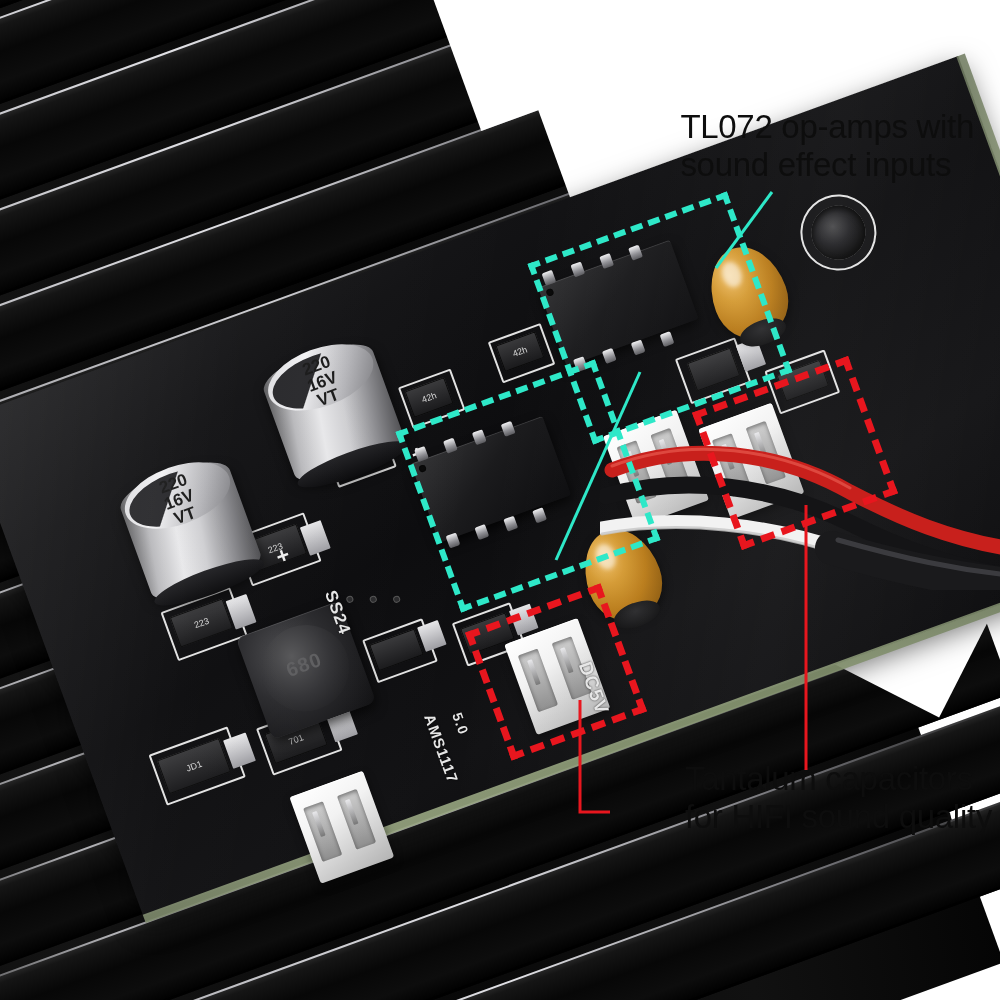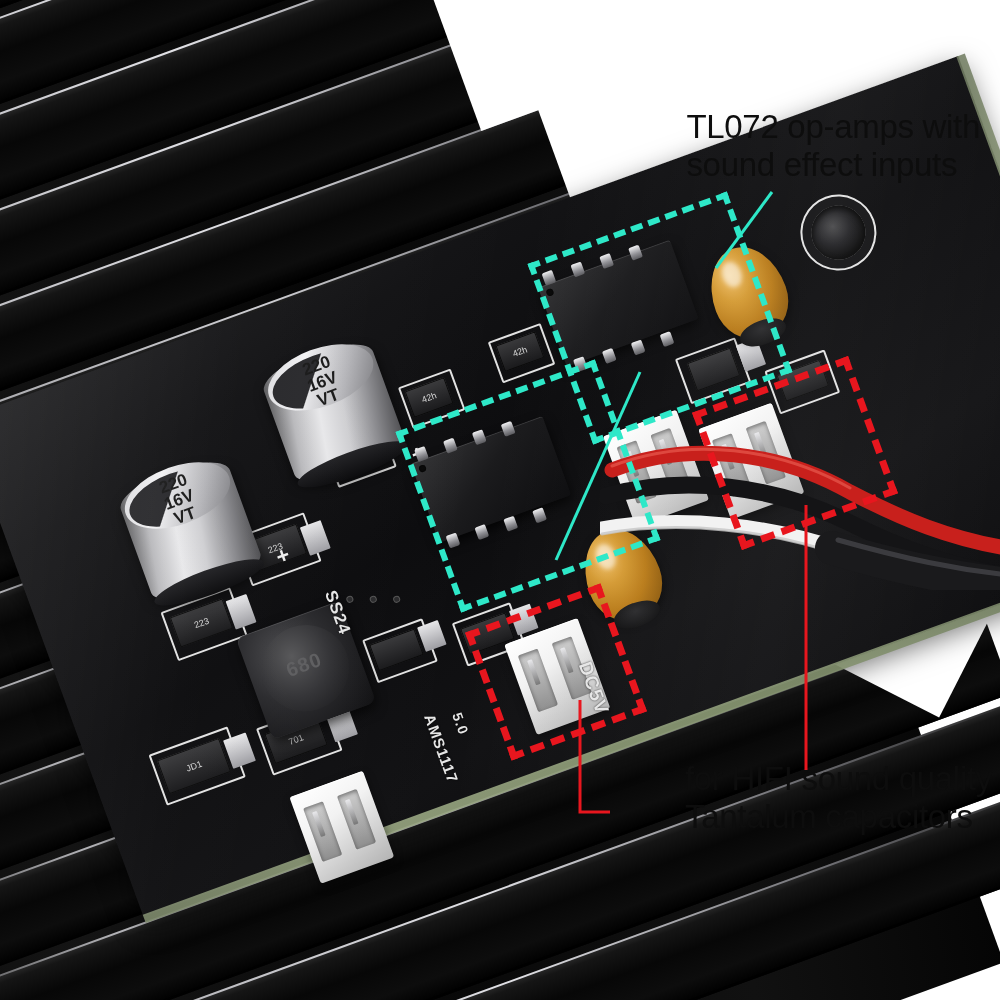--- a/index.html
+++ b/index.html
@@ -127,21 +127,21 @@
   .wires{position:absolute;left:600px;top:400px;width:420px;height:190px;}
 
   
   .dbox{position:absolute;border-style:dashed;background:transparent;}
   .cyanbox{border-color:#2ee8c8;}
   .redbox{border-color:#e8161e;}
 
   
   .anno{position:absolute;color:#0d0d0d;font-family:"Liberation Sans",sans-serif;
         font-size:33px;line-height:1.16;letter-spacing:-0.3px;}
-  .anno-tr{right:20px;top:108px;text-align:left;}
+  .anno-tr{right:26px;top:108px;text-align:left;}
   .anno-br{right:8px;top:760px;text-align:left;}
   .anno .ln{display:block;white-space:nowrap;}
 
   .wmask{position:absolute;background:#ffffff;}
 </style>
 </head>
 <body>
 
 <div id="stage">
 
@@ -354,17 +354,17 @@
     <polyline points="806,505 806,770" stroke="#e8161e" stroke-width="3" fill="none"></polyline>
     <polyline points="580,700 580,812 610,812" stroke="#e8161e" stroke-width="3" fill="none"></polyline>
   </svg>
 
   <div class="anno anno-tr">
     <span class="ln">TL072 op-amps with</span>
     <span class="ln">sound effect inputs</span>
   </div>
 
   <div class="anno anno-br">
+    <span class="ln">Tantalum capacitors</span>
     <span class="ln">for HIFI sound quality</span>
-    <span class="ln">Tantalum capacitors</span>
   </div>
 
 </div>
 
 </body></html>

